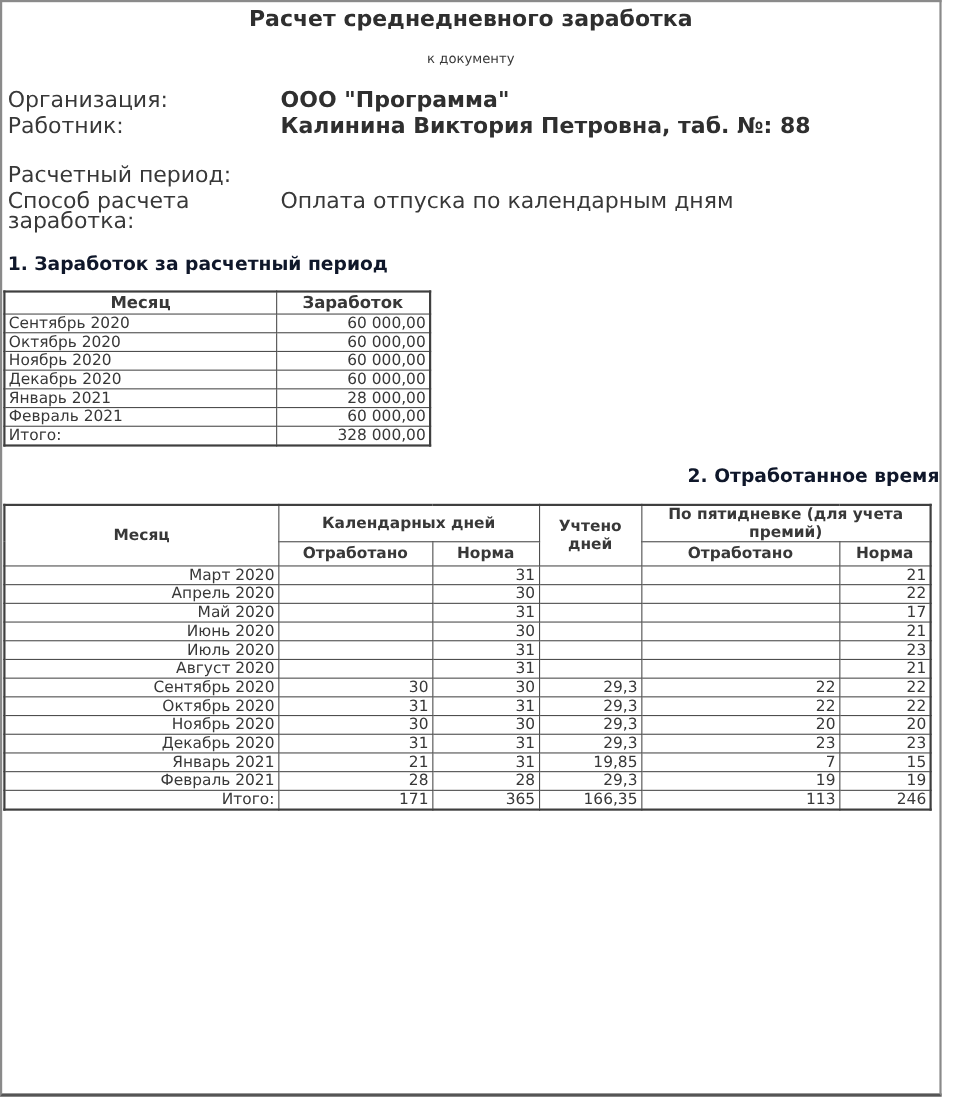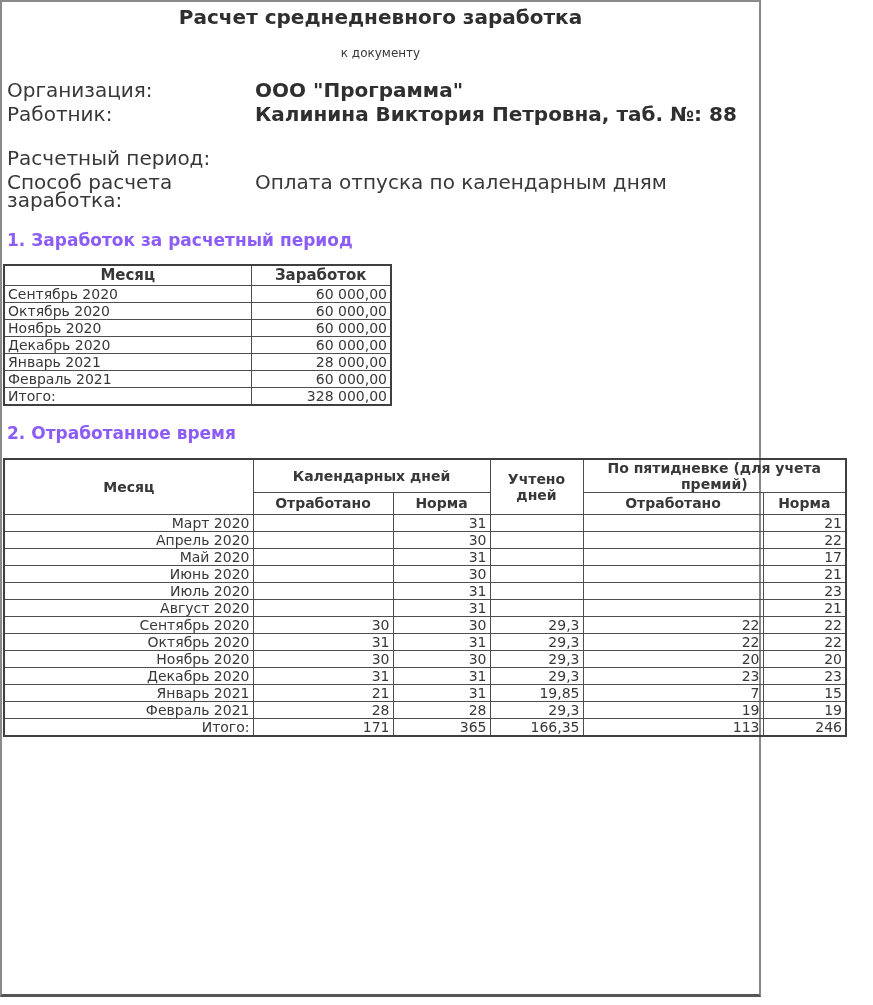--- a/index.html
+++ b/index.html
@@ -2,37 +2,37 @@
 <html><head>
 <meta charset="utf-8">
 <style>
   html,body{margin:0;padding:0;background:#ffffff;}
   body{
     width:873px;height:1005px;position:relative;overflow:hidden;
     font-family:"DejaVu Sans","Liberation Sans",sans-serif;
     color:#383838;box-sizing:border-box;
   }
   .frame{
-    position:absolute;left:0;top:0;width:761px;height:997px;
+    position:absolute;left:0;top:0;width:856px;height:997px;
     border:2px solid #8a8a8a;border-bottom:3px solid #555555;
     box-sizing:border-box;background:#ffffff;
   }
   .title{margin-top:3px;text-align:center;font-size:20px;font-weight:bold;line-height:24px;color:#2f2f2f;}
   .subtitle{margin-top:17px;text-align:center;font-size:12px;line-height:15px;}
   .docline{margin-top:3px;text-align:center;font-size:17px;font-weight:bold;line-height:21px;color:#2f2f2f;}
 
   .info{margin:20px 0 0 5px;font-size:20px;}
   .info-row{display:flex;line-height:18px;margin-bottom:6px;}
   .info-label{width:248px;flex:0 0 248px;}
   .info-value.bold{font-weight:bold;color:#2f2f2f;}
   .info-gap{height:20px;}
 
-  .sec-heading{margin-left:5px;font-size:17px;font-weight:bold;line-height:21px;color:#8b5cf6;white-space:pre-wrap;}
+  .sec-heading{margin-left:5px;font-size:17px;font-weight:bold;line-height:21px;color:#0f172a;white-space:pre-wrap;}
   .sec1{margin-top:21px;}
-  .sec2{margin-top:17px;}
+  .sec2{margin-top:17px;text-align:right;}
   .sec3{margin-top:33px;font-size:16px;line-height:25px;}
   .sec4{margin-top:12px;font-size:16px;line-height:25px;}
 
   table{border-collapse:collapse;table-layout:fixed;}
   .t1,.t2,.t5{border:2px solid #3f3f3f;margin-left:1px;}
   th,td{border:1px solid #4e4e4e;overflow:hidden;white-space:nowrap;padding:0 3px;box-sizing:border-box;}
   th{font-weight:bold;white-space:normal;}
 
   .t1{margin-top:13px;width:387px;}
   .t1 th{height:20px;font-size:15px;text-align:center;}

